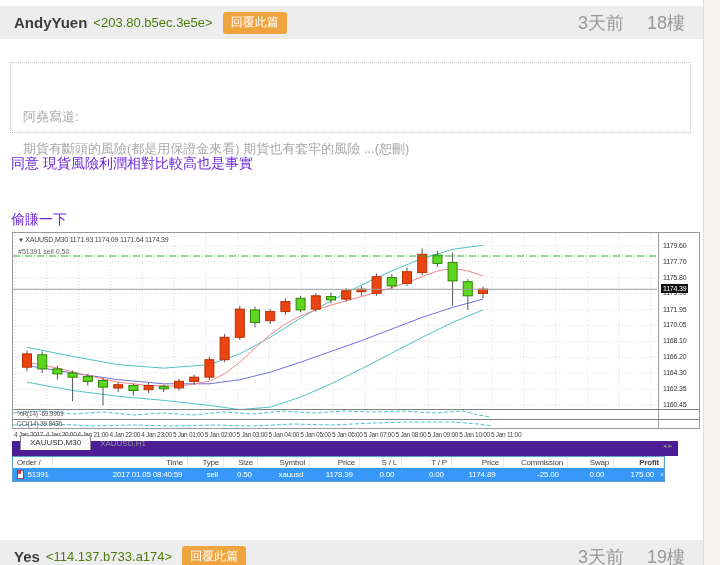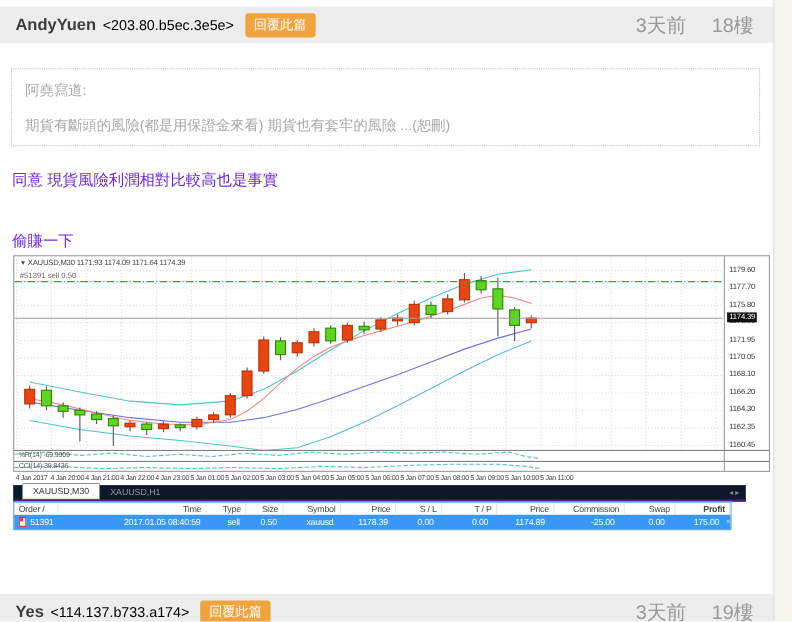--- a/index.html
+++ b/index.html
@@ -7,30 +7,30 @@
     width:720px;height:565px;overflow:hidden;position:relative;
     background:#ffffff;
     font-family:"Liberation Sans","DejaVu Sans",sans-serif;
   }
   .right-strip{position:absolute;top:0;left:703px;width:17px;height:565px;
     background:#f6f5f0;border-left:1px solid #dcdcd8;box-sizing:border-box;}
   
   .post-bar{position:absolute;left:0;width:703px;height:33px;background:#ededed;
     display:flex;align-items:center;padding:0 18px 0 14px;box-sizing:border-box;}
   .uname{font-size:15px;font-weight:bold;color:#3c3c3c;}
-  .uid{font-size:13px;color:#000000;margin-left:6px;}
+  .uid{font-size:13px;color:#4d7c0f;margin-left:6px;}
   .reply-btn{margin-left:10px;background:#f0a43e;color:#fff;font-size:12px;
     padding:2px 8px 3px;border-radius:3px;cursor:pointer;}
   .bar-meta{margin-left:auto;color:#999;font-size:18px;}
   .bar-meta span{margin-left:18px;}
   
   .quote-box{position:absolute;top:62px;left:10px;width:681px;height:71px;
     border:1px dotted #c0c0c0;box-sizing:border-box;padding:10px 12px;
     color:#a9a9a9;font-size:13px;background:#fff;}
-  .quote-author{margin-bottom:14px;}
+  .quote-author{margin-bottom:14px;margin-top:35px;}
   .comment{position:absolute;left:11px;font-size:14px;color:#6d28d9;}
   
   .mt4{position:absolute;top:232px;left:12px;width:690px;height:250px;background:#fff;}
   .chartbox{position:absolute;top:0;left:0;width:688px;height:197px;
     border:1px solid #9a9a9a;box-sizing:border-box;background:#fff;}
   .plot-svg{position:absolute;top:0;left:0;}
   .axis-sep{position:absolute;top:0;left:645px;width:1px;height:195px;background:#9a9a9a;}
   .pane-sep{position:absolute;left:0;width:686px;height:1px;background:#808080;}
   .chart-title{position:absolute;top:3px;left:5px;font-size:7px;color:#444;
     white-space:nowrap;letter-spacing:-0.2px;}
@@ -38,21 +38,21 @@
   .price-tick{position:absolute;left:650px;width:36px;font-size:7px;color:#333;
     letter-spacing:-0.2px;}
   .price-cur{position:absolute;left:648px;background:#111;color:#fff;font-size:7px;
     padding:1px 2px;letter-spacing:-0.2px;z-index:3;}
   .pane-label{position:absolute;left:4px;top:1px;font-size:6.5px;color:#555;
     white-space:nowrap;letter-spacing:-0.2px;z-index:2;}
   .time-axis{position:absolute;top:198px;left:0;width:688px;height:11px;}
   .time-lbl{position:absolute;top:1px;font-size:6.5px;color:#444;white-space:nowrap;
     letter-spacing:-0.3px;}
   .tabstrip{position:absolute;top:209px;left:0;width:666px;height:15px;
-    background:#0f172a;border-bottom:2px solid #4c1d95;box-sizing:border-box;
+    background:#4c1d95;border-bottom:6px solid #4c1d95;box-sizing:border-box;
     display:flex;align-items:flex-end;padding-left:8px;}
   .tab{font-size:8px;padding:2px 9px;color:#999;}
   .tab.active{background:#fdfdfd;border:1px solid #8a8a8a;border-bottom:1px solid #fdfdfd;
     color:#333;border-radius:2px 2px 0 0;}
   .tab-arrows{margin-left:auto;margin-right:6px;font-size:7px;color:#888;align-self:center;}
   .trade-table{position:absolute;top:224px;left:0;width:653px;
     border:1px solid #5a9fd4;box-sizing:border-box;background:#fff;font-size:8px;}
   .trow{display:flex;align-items:center;}
   .trow.head{height:11px;color:#444;}
   .trow.sel{height:13px;background:#3898f8;color:#fff;}

